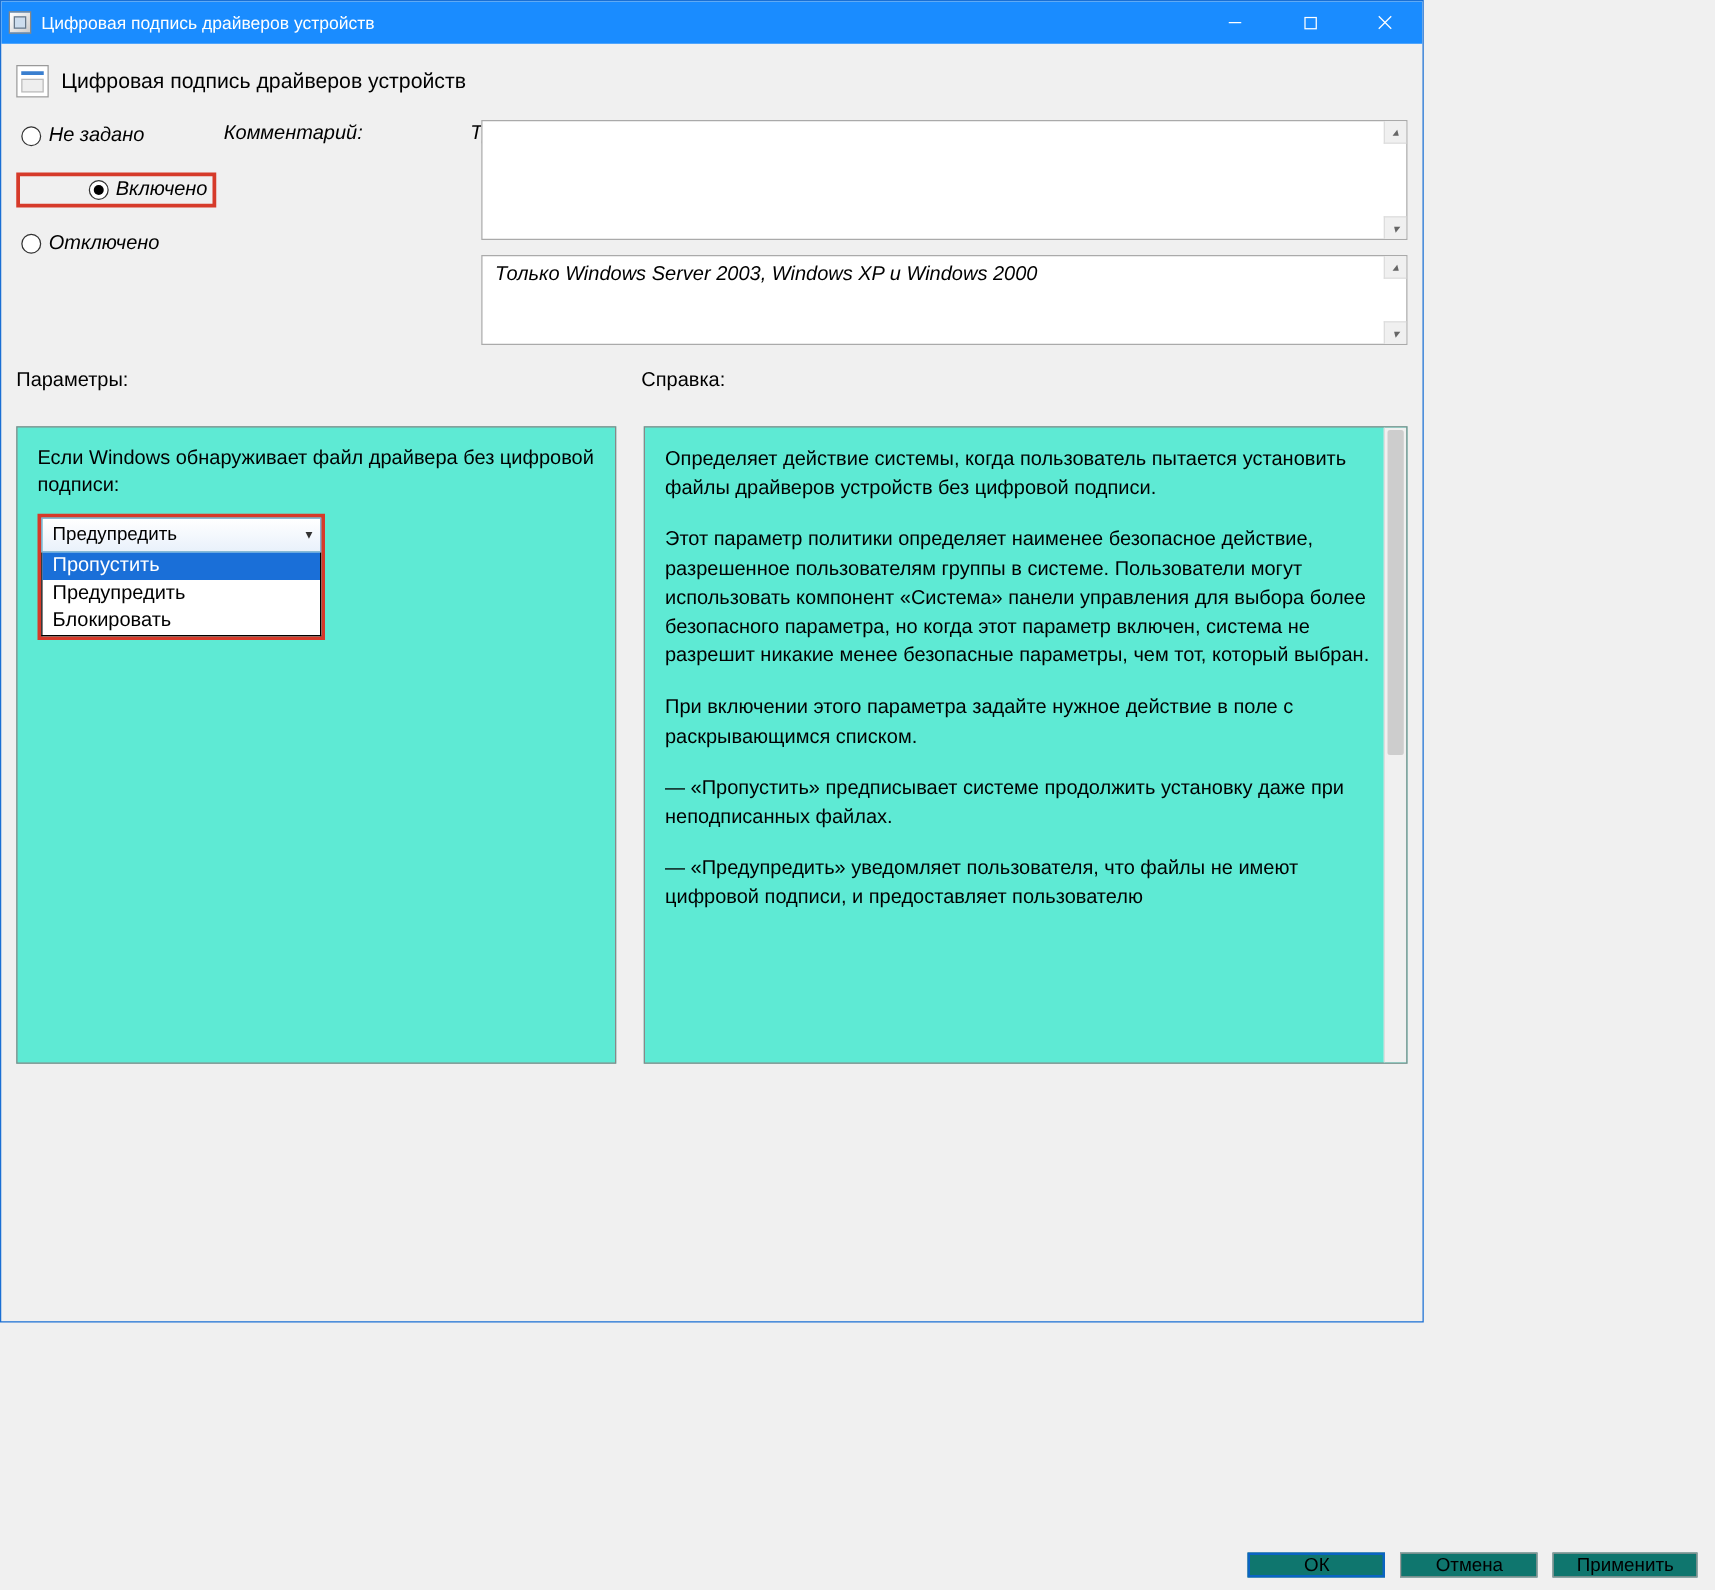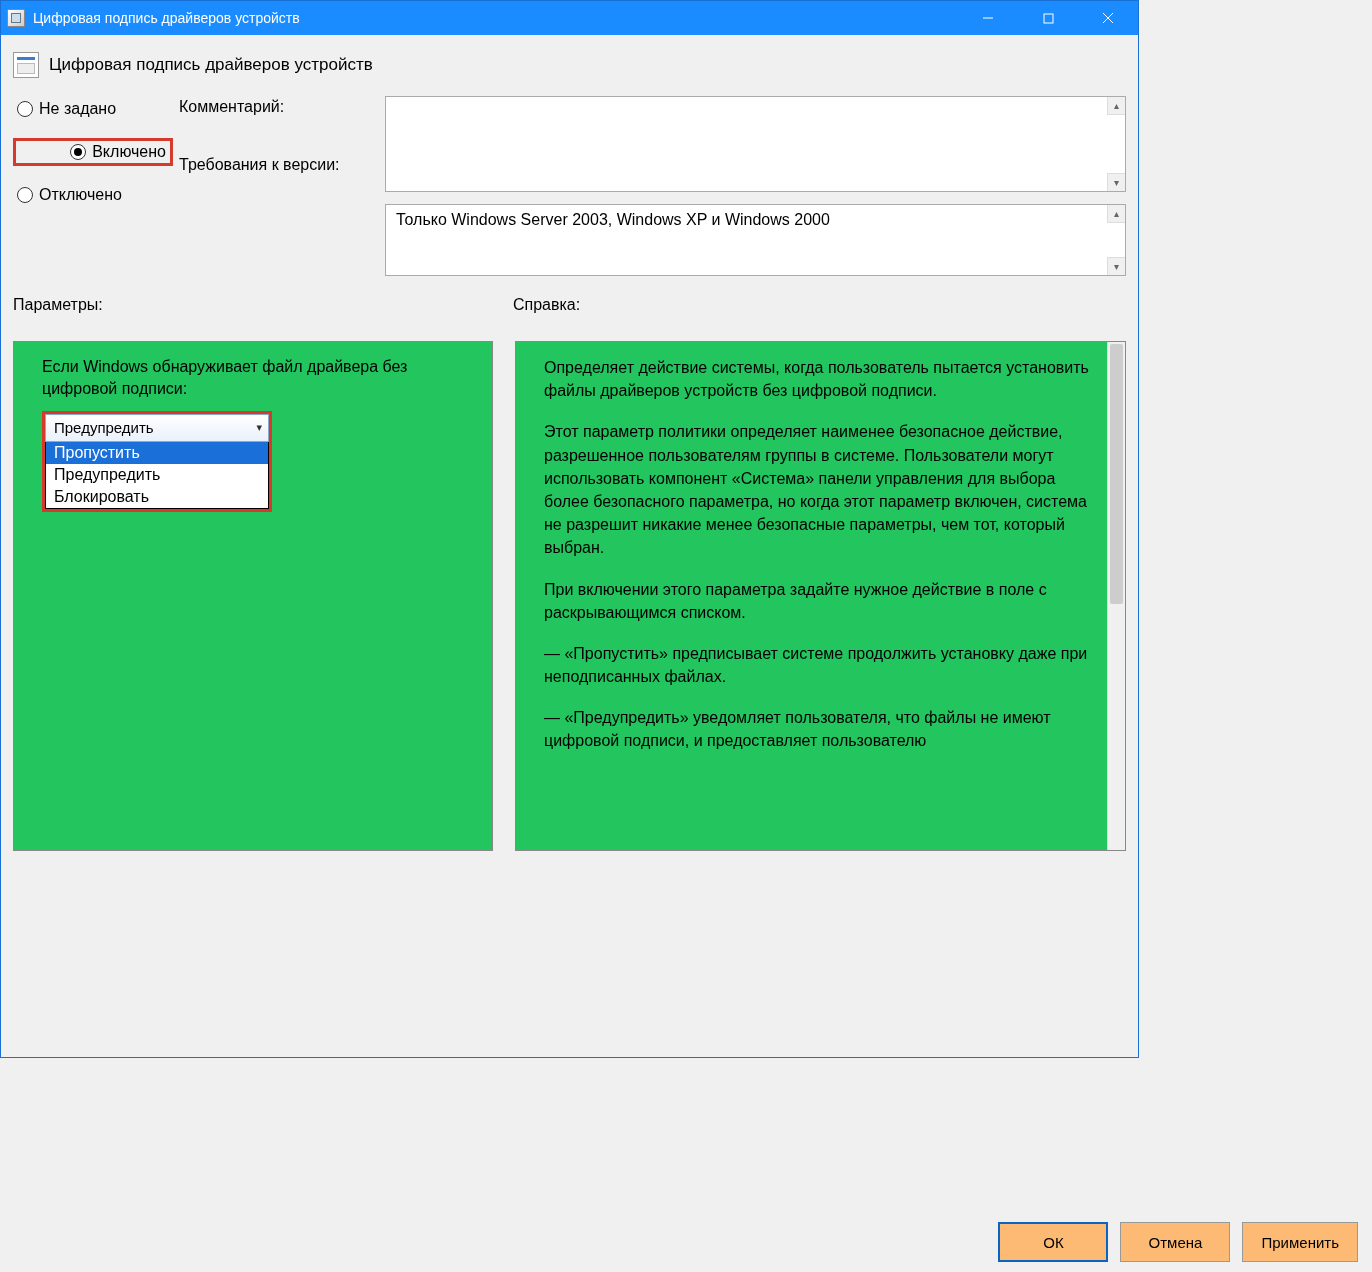--- a/index.html
+++ b/index.html
@@ -60,21 +60,21 @@
   .nav-buttons { display:flex; gap:10px; margin-left:auto; }
   .nav-btn {
     min-width:180px; height:38px; border:1px solid #aaa; background:#e6e6e6;
     font-size:15px; padding:0 16px; cursor:pointer;
   }
   .nav-btn:disabled{
     color:#8e8e8e; background:#cfcfcf; border-color:#bcbcbc; cursor:default;
     text-shadow: 1px 1px 0 #f2f2f2;
   }
 
-  .state-grid { display:grid; grid-template-columns: 160px 200px 1fr; gap:8px 6px; align-items:start; margin-bottom:20px;}
+  .state-grid { display:grid; grid-template-columns: 160px 200px 1fr; gap:8px 6px; align-items:start; margin-bottom:20px;font-style:italic;}
   .radio-col { display:flex; flex-direction:column; gap:18px; padding-top:2px;}
   .radio-row { display:flex; align-items:center; gap:6px; font-size:16px; padding:2px 4px;}
   .radio-row.highlight{ border:3px solid #d63a2a;justify-content:flex-end; }
   .radio { width:16px; height:16px; border:1px solid #333; border-radius:50%; display:inline-block; position:relative; background:#fff;}
   .radio.checked::after{ content:""; position:absolute; inset:3px; background:#000; border-radius:50%; }
 
   .label-top { font-size:16px; padding-top:2px; white-space:nowrap;}
 
   .textish {
     border:1px solid #aaa; background:#fff; width:100%; height:96px; position:relative;
@@ -96,21 +96,21 @@
   }
   .req-box .scroll-up{ top:0; border-left:1px solid #ddd; border-bottom:1px solid #ddd;}
   .req-box .scroll-down{ bottom:0; border-left:1px solid #ddd; border-top:1px solid #ddd;}
 
   .section-labels { display:flex; gap:20px; margin-bottom:27px;}
   .section-labels .left { width:480px; font-size:16px;}
   .section-labels .right { flex:1; font-size:16px;}
 
   .panes { display:flex; gap:22px; height:510px;}
   .pane {
-    border:1px solid #888; background:#22c55e; padding:14px 28px; position:relative;
+    border:1px solid #888; background:#5eead4; padding:14px 16px; position:relative;
   }
   .pane.left { width:480px; }
   .pane.right { flex:1; padding-right:24px; overflow:hidden;}
   .pane.right .scrollbar{
     position:absolute; right:0; top:0; bottom:0; width:18px; background:#f0f0f0; border-left:1px solid #ddd;
   }
   .pane.right .thumb{ position:absolute; left:2px; right:2px; top:2px; height:260px; background:#cdcdcd; border-radius:2px;}
 
   .if-label{ font-size:16px; margin-bottom:10px; line-height:1.4;}
 
@@ -127,21 +127,21 @@
   .combo-item{ padding:2px 8px; font-size:16px; cursor:pointer;}
   .combo-item.selected{ background:#1a6fd8; color:#fff; }
 
   .help-text{ font-size:16px; line-height:1.45; }
   .help-text p{ margin:0 0 18px 0; }
 
   .bottom-bar{
     position:absolute; bottom:10px; right:14px; display:flex; gap:12px;
   }
   .dlg-btn{
-    min-width:110px; height:40px; border:1px solid #999; background:#fdba74; font-size:15px;
+    min-width:110px; height:20px; border:1px solid #999; background:#0f766e; font-size:15px;
     padding:0 18px; cursor:pointer;
   }
   .dlg-btn.primary{ border:2px solid #0a64c2; }
 </style>
 </head>
 <body>
 
 <div class="titlebar">
   <span class="app-icon"></span>
   <span class="title-text">Цифровая подпись драйверов устройств</span>
@@ -181,21 +181,21 @@
       <label class="radio-row highlight">
         <span class="radio checked"></span>
         <span>Включено</span>
       </label>
       <label class="radio-row">
         <span class="radio"></span>
         <span>Отключено</span>
       </label>
     </div>
 
-    <div style="display:flex; flex-direction:column; gap:38px;">
+    <div style="display:flex; flex-direction:row; gap:86px;">
       <div class="label-top">Комментарий:</div>
       <div class="label-top">Требования к версии:</div>
     </div>
 
     <div style="display:flex; flex-direction:column; gap:12px;">
       <div class="textish">
         <div class="scroll-up">▴</div>
         <div class="scroll-down">▾</div>
       </div>
       <div class="req-box">

